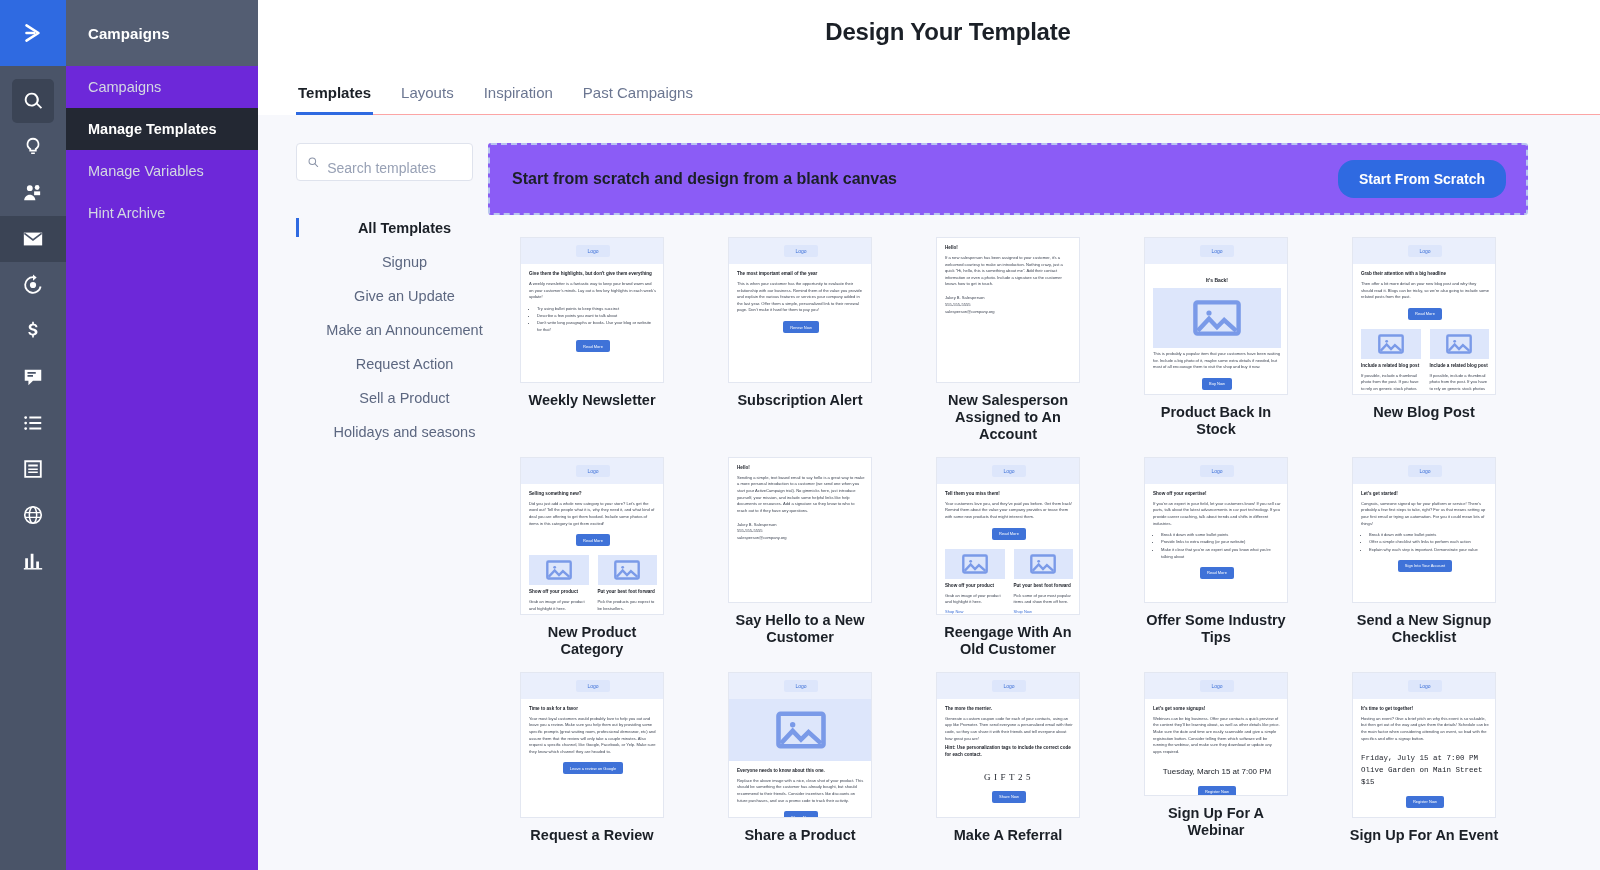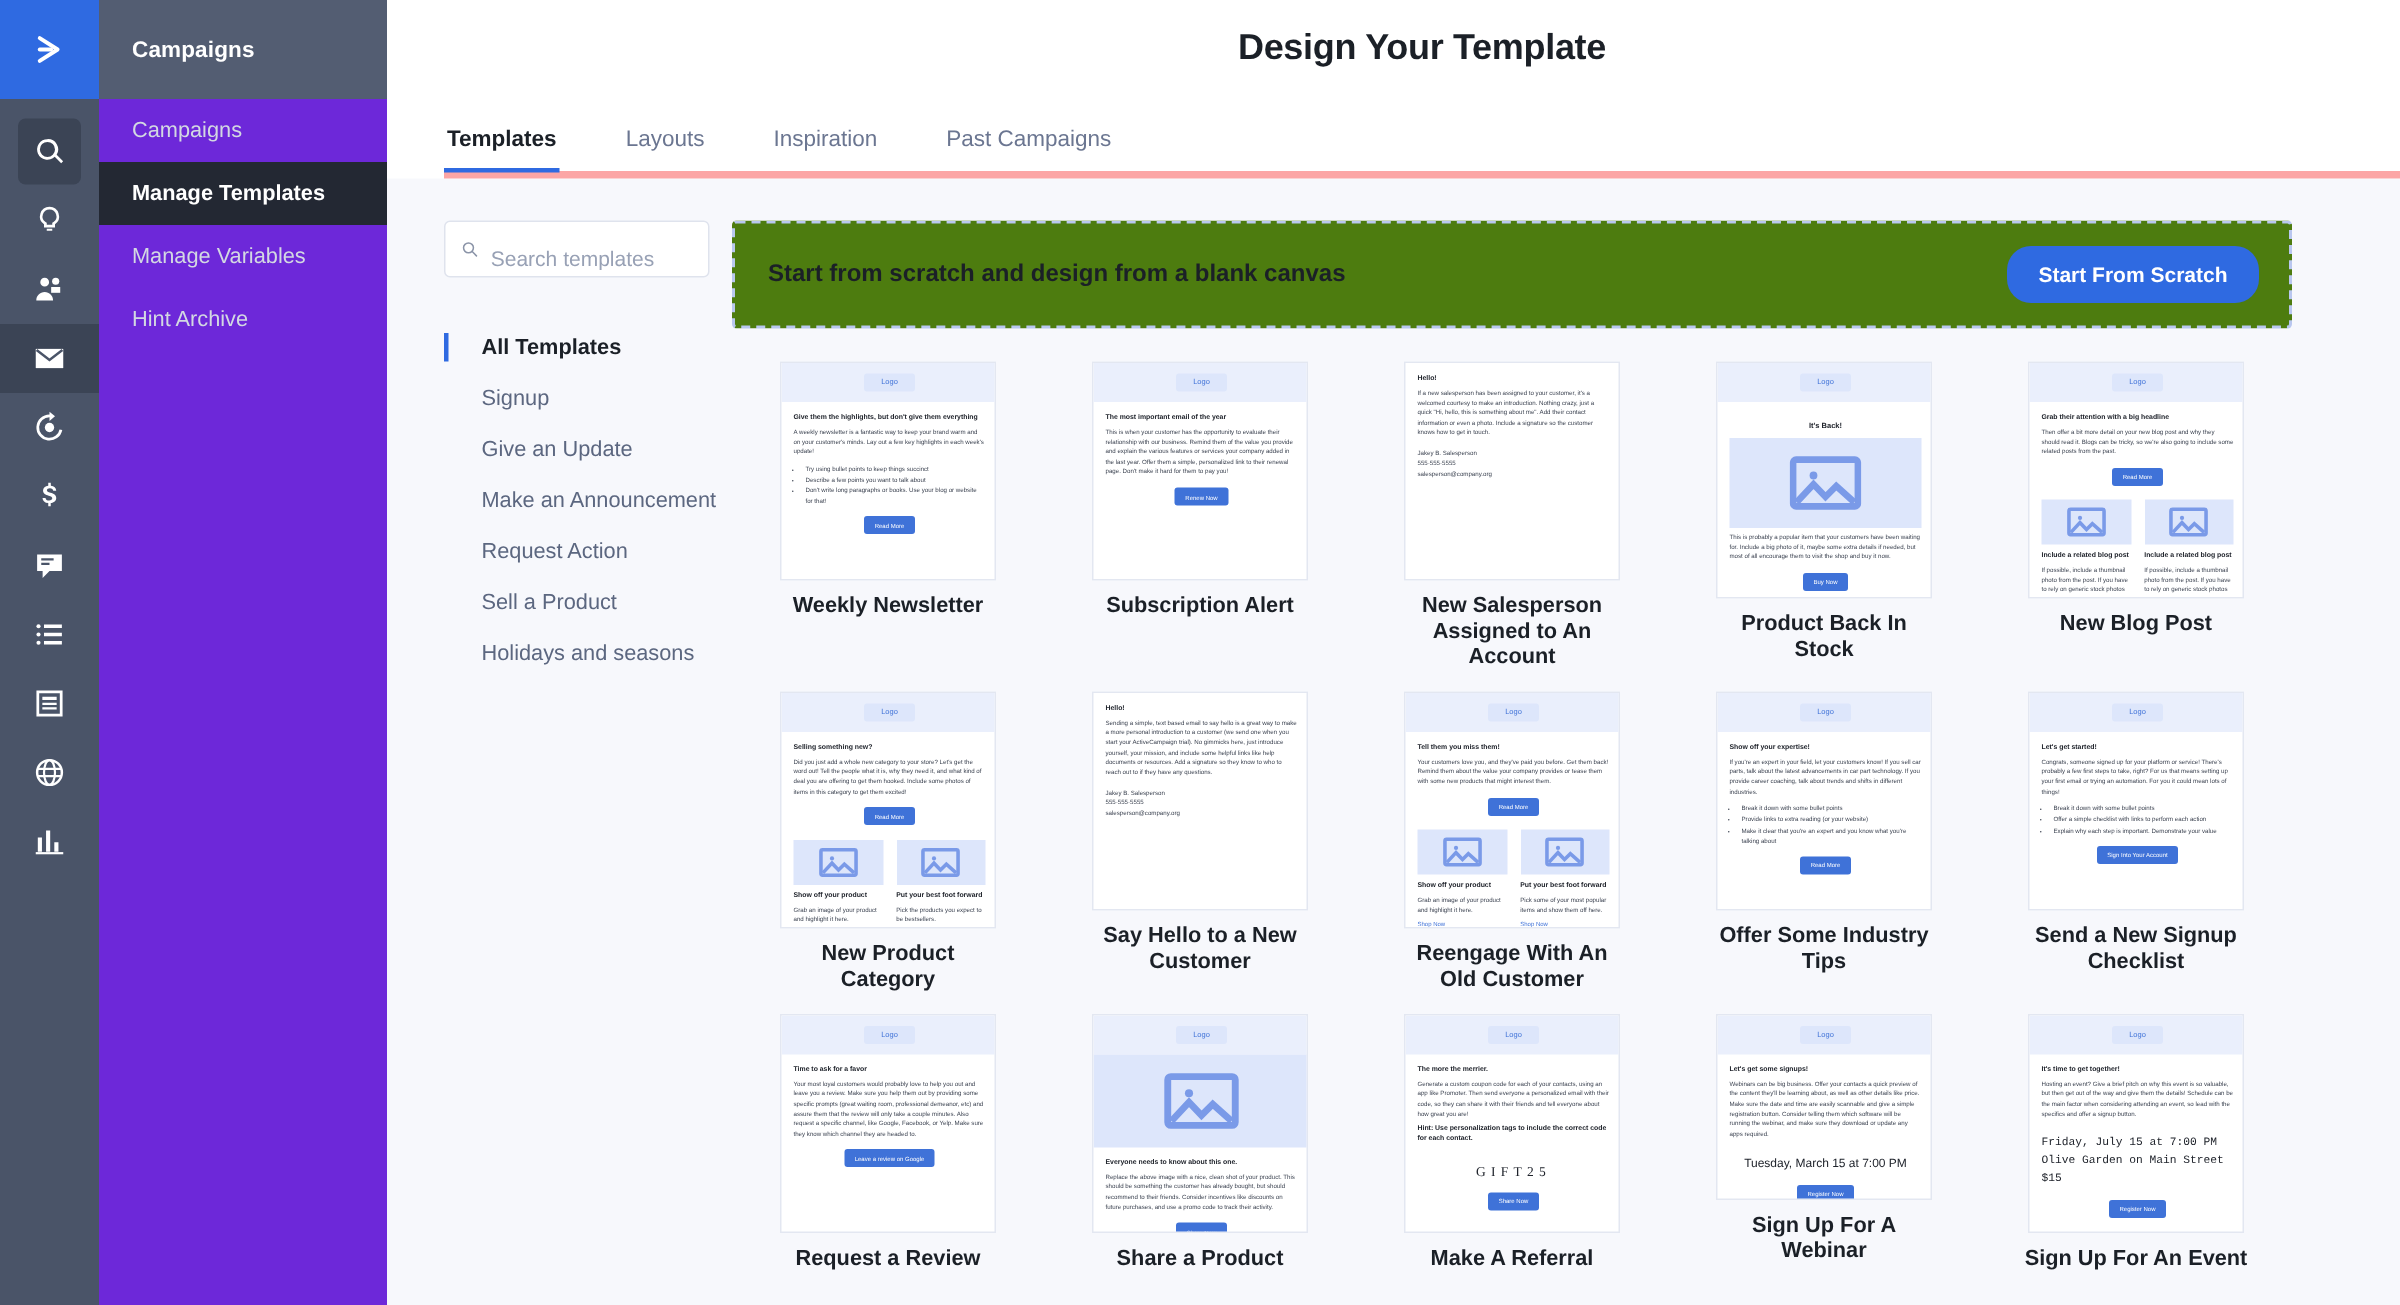--- a/index.html
+++ b/index.html
@@ -45,56 +45,56 @@
   .submenu-item {
     height: 42px; display: flex; align-items: center; padding-left: 22px;
     color: #d3d8e2; font-size: 14.5px;
   }
   .submenu-item.active { background: #232833; color: #ffffff; font-weight: bold; }
 
   
   .main { flex: 1 1 auto; background: #f7f8fc; display: flex; flex-direction: column; overflow: hidden; }
   .main-head { background: #ffffff; padding: 0 0 0 38px; }
   .page-title { font-size: 24px; font-weight: bold; color: #1b2027; padding-top: 18px; letter-spacing: -.2px; text-align: center; }
-  .tabs { display: flex; gap: 42px; margin-top: 32px; border-bottom: 5px solid #fca5a5; }
+  .tabs { display: flex; gap: 26px; margin-top: 32px; border-bottom: 1px solid #fca5a5; }
   .tab {
     font-size: 15px; color: #6b7691; padding: 6px 2px 11px 2px;
     border-bottom: 3px solid transparent; margin-bottom: -1px;
   }
   .tab.active { color: #1b2027; font-weight: bold; border-bottom-color: #2f6ae1; }
 
   .body-wrap { display: flex; padding: 28px 0 0 0; flex: 1 1 auto; min-height: 0; }
 
   
   .filters { width: 230px; flex: 0 0 230px; padding-left: 38px; }
   .search-box {
     height: 38px; border: 1px solid #dfe3ed; border-radius: 4px; background: #ffffff;
     display: flex; align-items: center; padding: 0 10px; gap: 8px; width: 177px;
   }
   .search-box svg { width: 14px; height: 14px; stroke: #8b94a8; fill: none; stroke-width: 2; }
   .search-box input {
     border: none; outline: none; font-size: 14px; color: #4a5468; width: 100%;
     font-family: "Liberation Sans", sans-serif; background: transparent; margin-top: 12px;
   }
   .search-box input::placeholder { color: #98a1b5; }
-  .cat-list { margin-top: 30px; }
+  .cat-list { margin-top: 30px; text-align: center; }
   .cat-item {
     font-size: 14.5px; color: #5c6780; padding: 9px 0 9px 25px; position: relative;
   }
   .cat-item.active { color: #1b2027; font-weight: bold; }
   .cat-item.active::before {
     content: ""; position: absolute; left: 0; top: 7px; width: 3px; height: 19px; background: #2f6ae1;
   }
 
   
   .grid-area { flex: 1 1 auto; padding: 0 72px 0 0; min-width: 0; }
   .scratch-banner {
     border: 2px dashed #b9c7ef; border-radius: 3px; height: 72px;
     display: flex; align-items: center; justify-content: space-between;
-    padding: 0 20px 0 22px; background: #4d7c0f;
+    padding: 0 20px 0 22px; background: #8b5cf6;
   }
   .scratch-text { font-size: 16px; font-weight: bold; color: #1b2027; }
   .btn-primary {
     background: #2f6ae1; color: #ffffff; font-size: 14px; font-weight: bold;
     border: none; border-radius: 16px; padding: 11px 21px;
     font-family: "Liberation Sans", sans-serif; cursor: pointer;
   }
 
   .card-grid { display: flex; flex-wrap: wrap; margin-top: 22px; }
   .card { width: 20%; display: flex; flex-direction: column; align-items: center; margin-bottom: 14px; }

